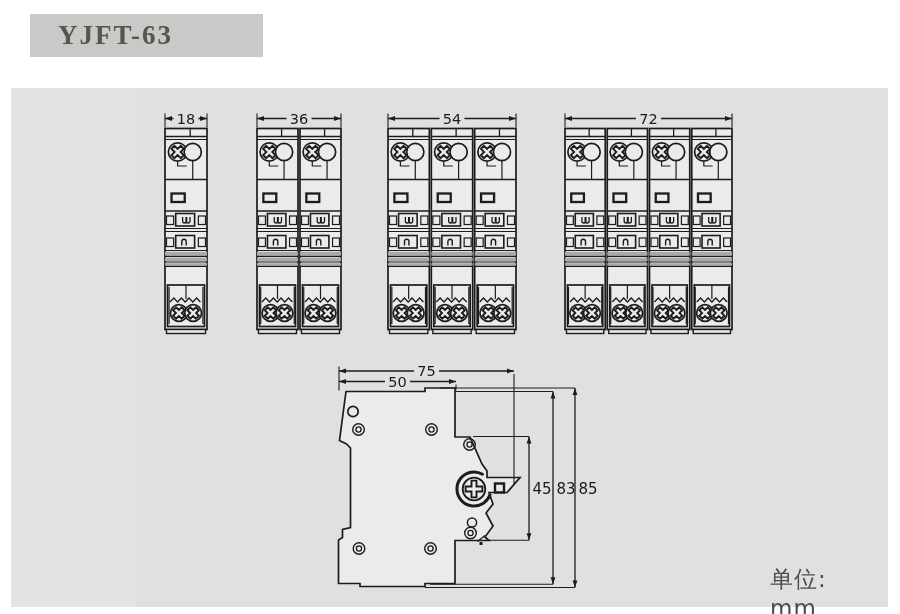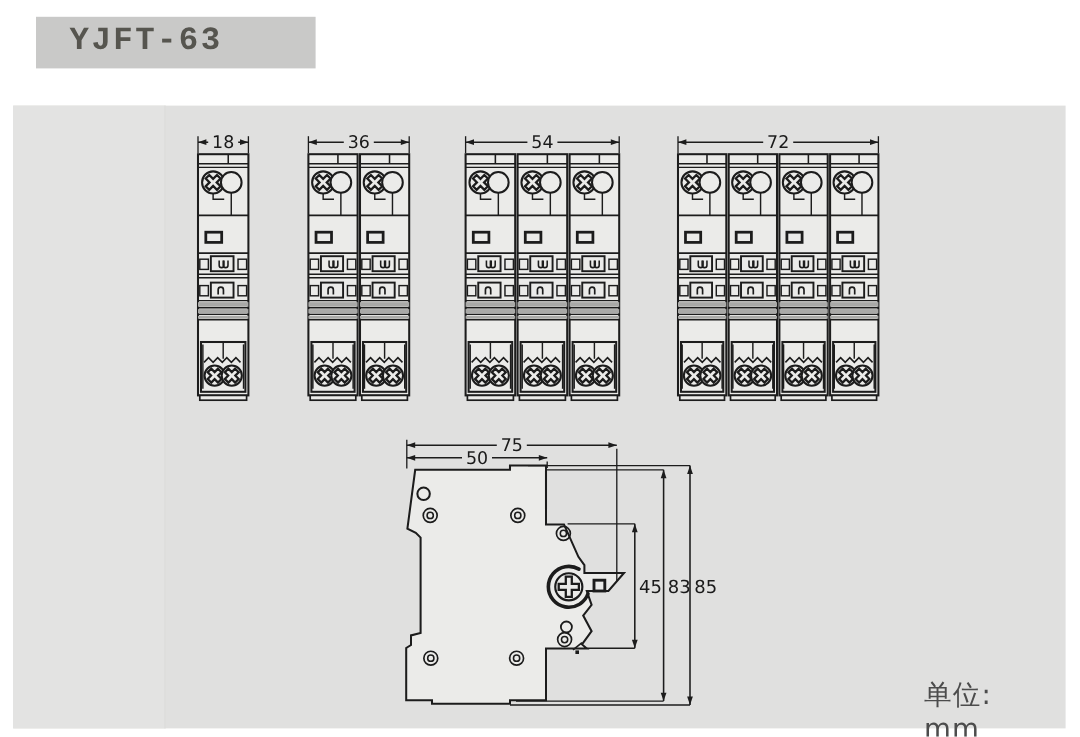--- a/index.html
+++ b/index.html
@@ -1,20 +1,20 @@
 <!DOCTYPE html>
 <html><head>
 <meta charset="utf-8">
 <style>
   html,body{margin:0;padding:0;background:#ffffff;}
   #page{position:relative;width:900px;height:614px;background:#ffffff;overflow:hidden;
         font-family:"DejaVu Sans","Liberation Sans",sans-serif;}
   #banner{position:absolute;left:30px;top:14px;width:233px;height:43px;background:#c9c9c8;}
   #banner .model{display:block;line-height:43px;padding-left:28px;font-size:27px;
-        font-weight:600;letter-spacing:2px;color:#56554f;font-family:Liberation Mono, monospace;}
+        font-weight:600;letter-spacing:2px;color:#56554f;font-family:Liberation Serif, serif;}
   #panel{position:absolute;left:11px;top:88px;width:877px;height:519px;background:#e0e0df;}
   #panel-left{position:absolute;left:0;top:0;width:126px;height:519px;background:#e3e3e2;border-right:1px solid #dbdbda;}
   #drawing{position:absolute;left:0;top:0;}
   #unit-note{position:absolute;left:770px;top:564px;width:110px;font-size:23px;color:#4c4c4c;
         letter-spacing:1px;color:#4c4c4c;}
   svg text{font-family:"DejaVu Sans","Liberation Sans",sans-serif;}
 </style>
 </head>
 <body>
 

